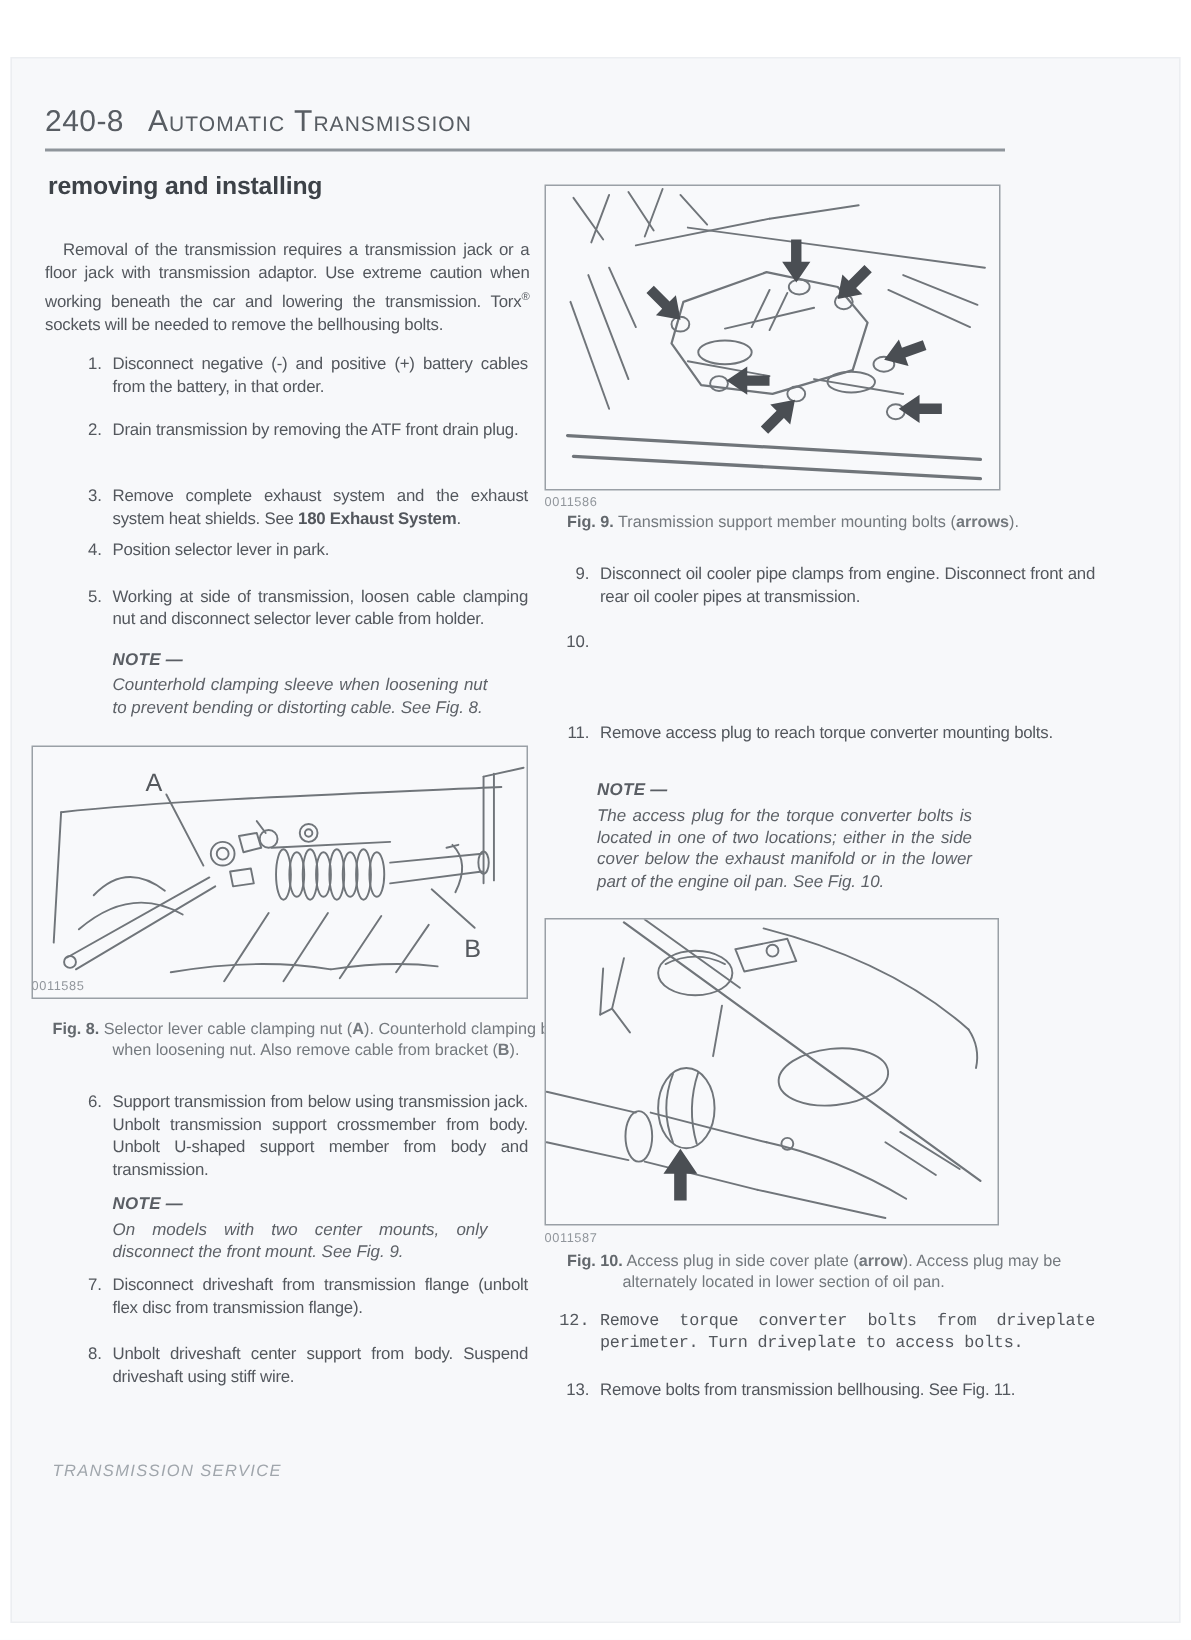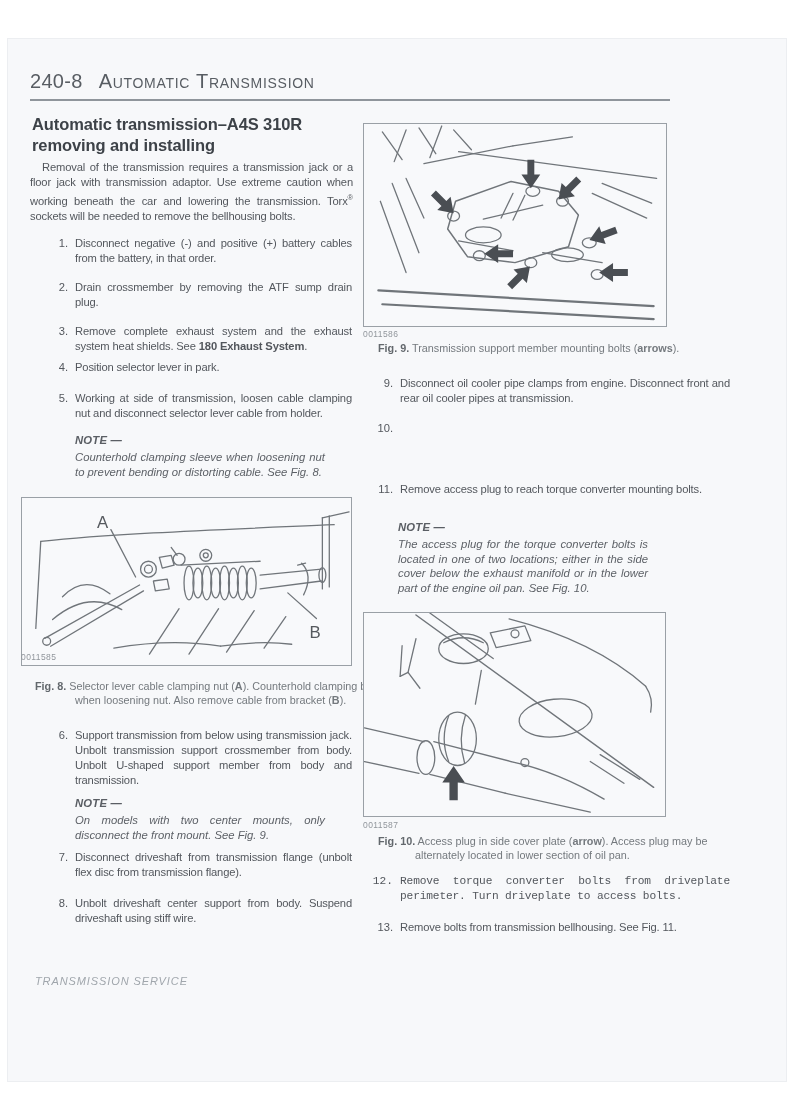--- a/index.html
+++ b/index.html
@@ -53,35 +53,34 @@
 
 <div class="screen">
   <div class="sheet"></div>
 
   <div class="abs" style="left:30px;top:70px;width:640px;">
     <span class="hdr-num">240-8</span><span class="hdr-sec">Automatic Transmission</span>
   </div>
   <div class="abs hdr-rule" style="left:30px;top:99px;width:640px;"></div>
 
   <div class="abs title" style="left:32px;top:114px;width:335px;">
-    <div>Automatic transmission–A4S 310R</div>
     <div>removing and installing</div>
   </div>
 
   <p class="abs body-txt intro" style="left:30px;top:160px;width:323px;margin:0;">
     <span>Removal of the transmission requires a transmission jack or a floor jack with transmission adaptor. Use extreme caution when working beneath the car and lowering the transmission. Torx</span><sup style="font-size:7.5px;">®</sup><span> sockets will be needed to remove the bellhousing bolts.</span>
   </p>
 
   <div class="step" style="left:30px;top:236px;width:322px;">
     <span class="num">1.</span>
     <div class="txt body-txt">Disconnect negative (-) and positive (+) battery cables from the battery, in that order.</div>
   </div>
   <div class="step" style="left:30px;top:280px;width:322px;">
     <span class="num">2.</span>
-    <div class="txt body-txt">Drain crossmember by removing the ATF sump drain plug.</div>
+    <div class="txt body-txt">Drain transmission by removing the ATF front drain plug.</div>
   </div>
   <div class="step" style="left:30px;top:324px;width:322px;">
     <span class="num">3.</span>
     <div class="txt body-txt"><span>Remove complete exhaust system and the exhaust system heat shields. See </span><span class="b">180 Exhaust System</span><span>.</span></div>
   </div>
   <div class="step" style="left:30px;top:360px;width:322px;">
     <span class="num">4.</span>
     <div class="txt body-txt">Position selector lever in park.</div>
   </div>
   <div class="step" style="left:30px;top:391px;width:322px;">

